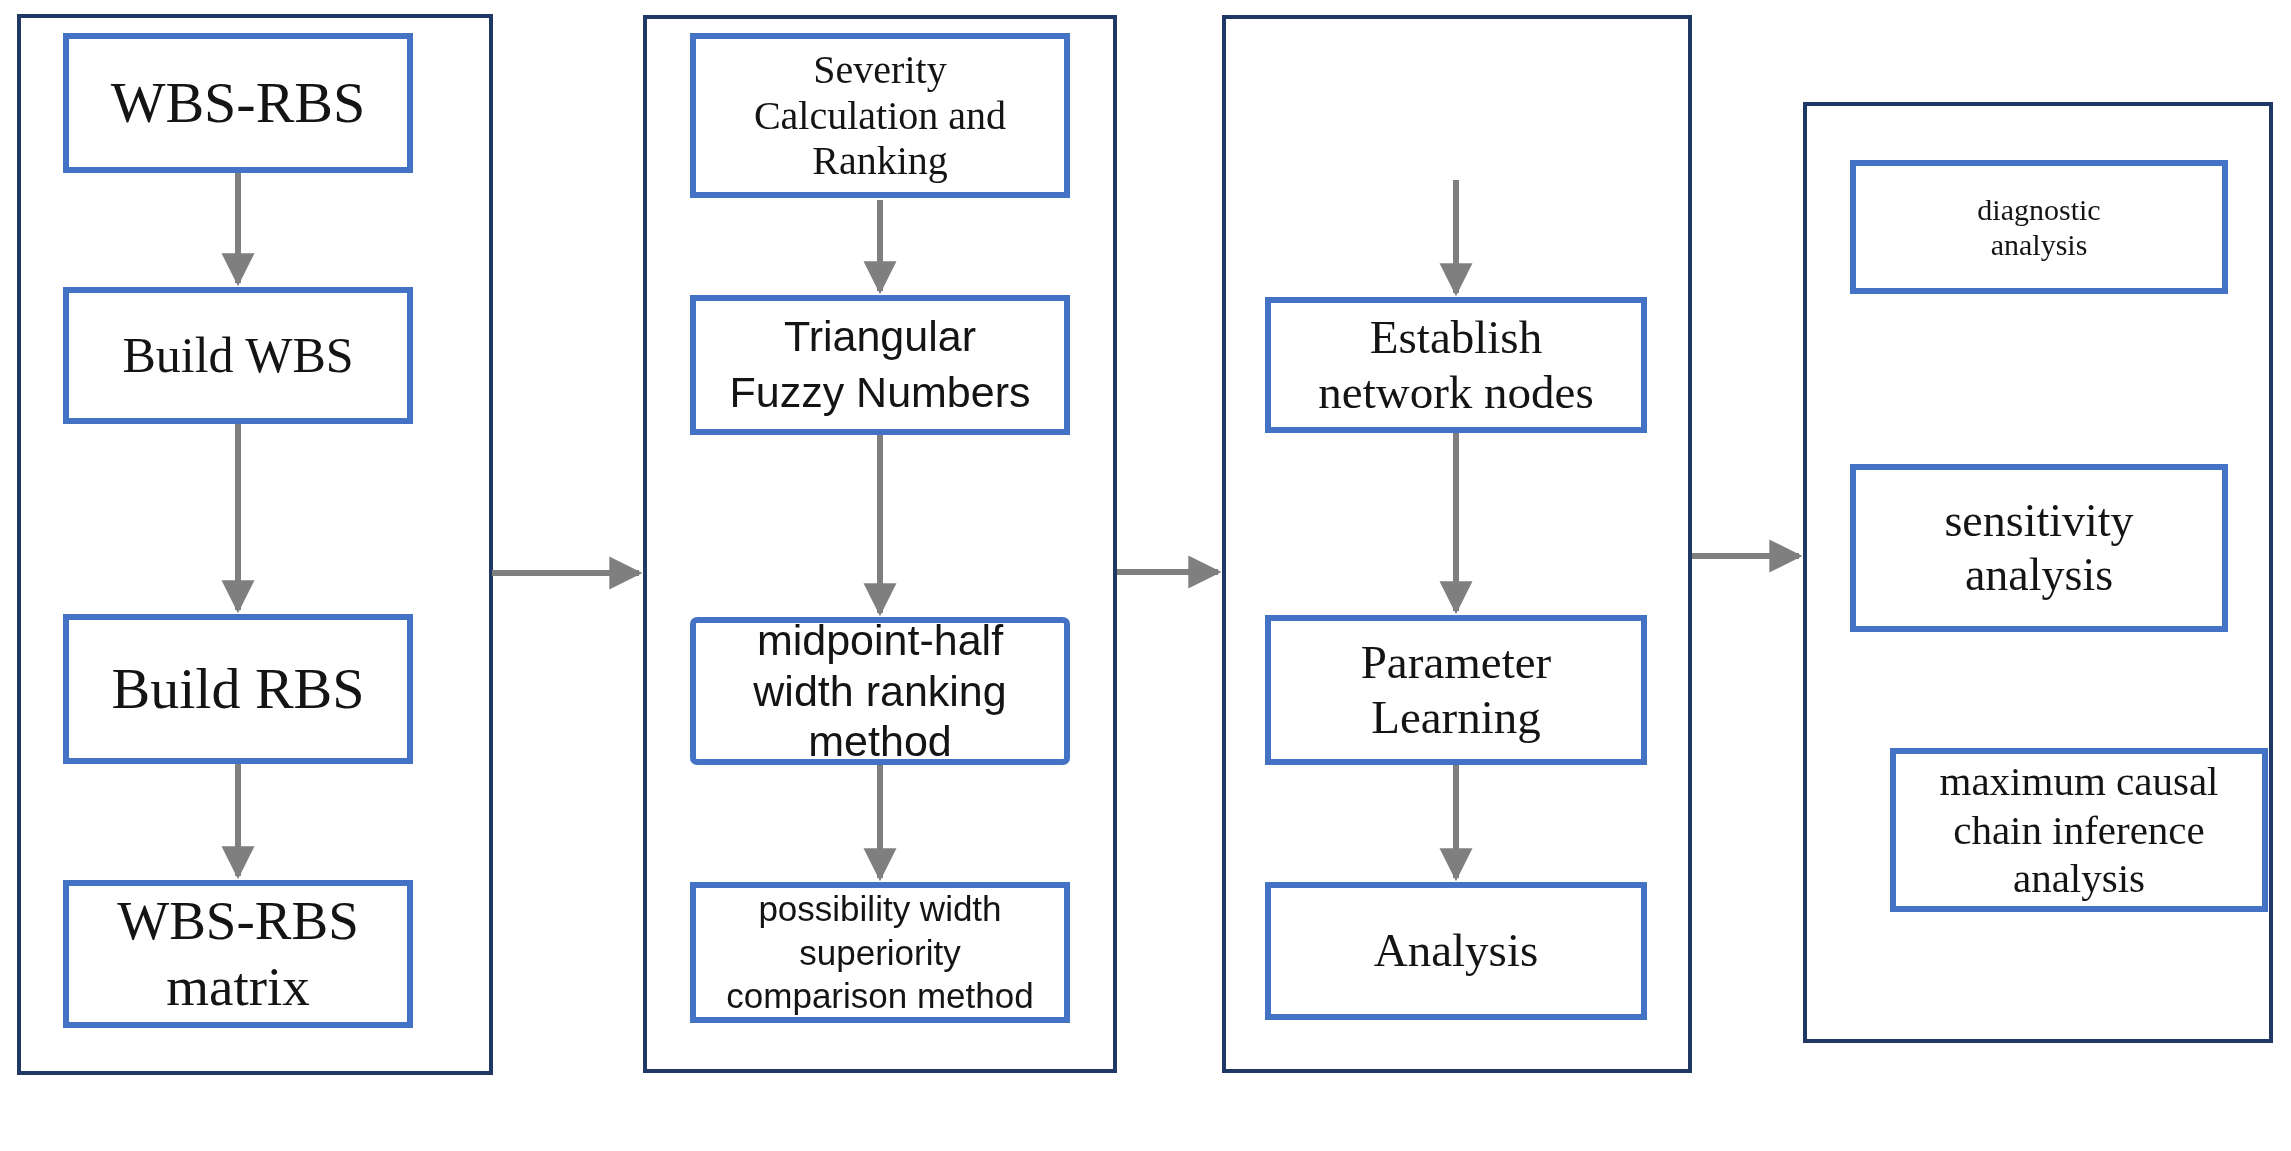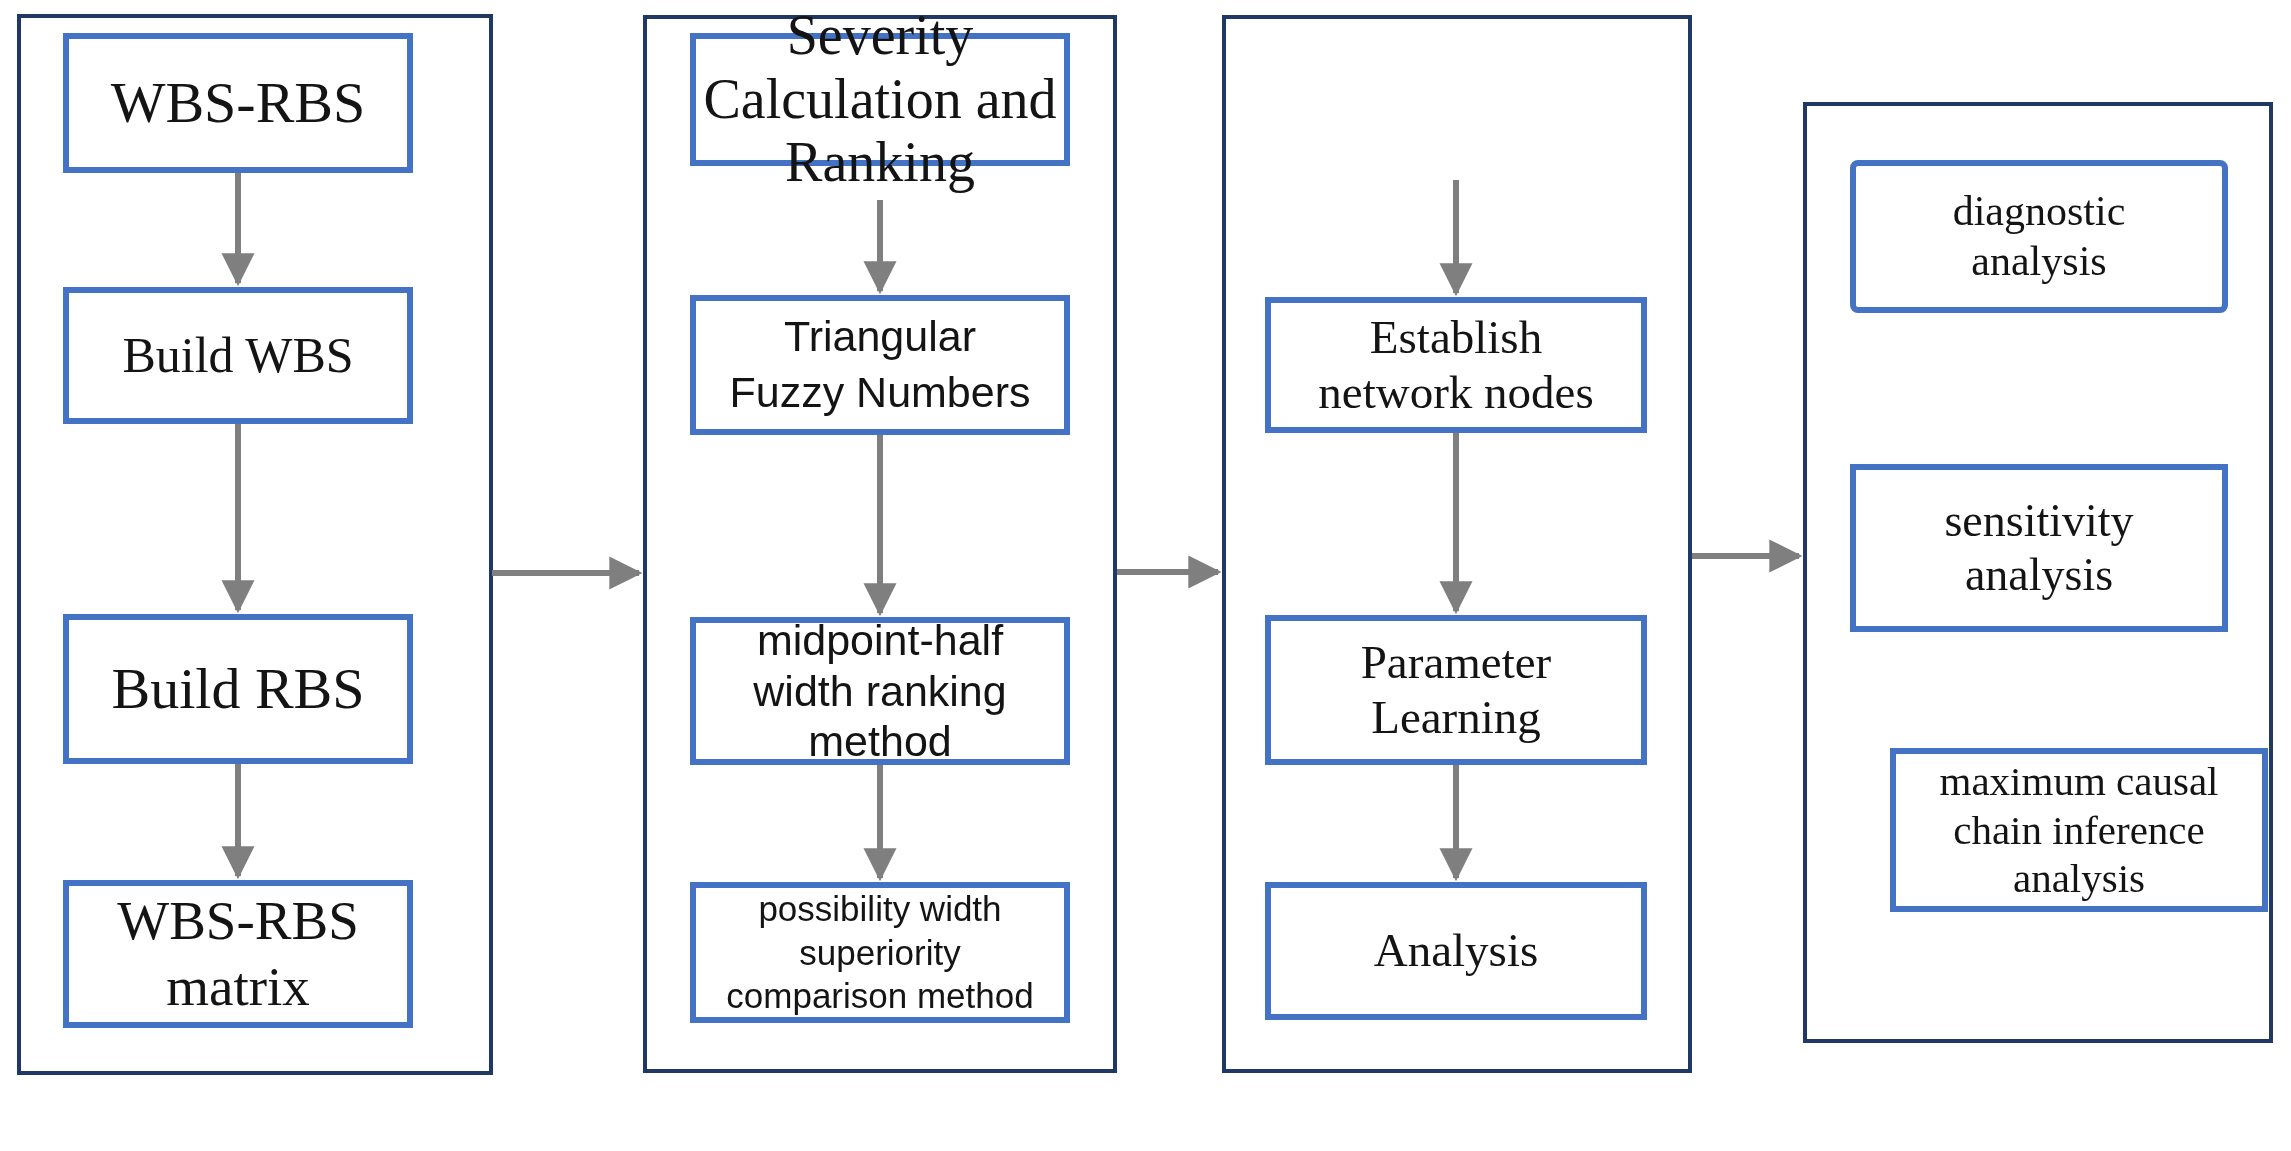--- a/index.html
+++ b/index.html
@@ -52,33 +52,33 @@
   #c3 { left: 1222px; top: 15px;  width: 470px; height: 1058px; }
   #c4 { left: 1803px; top: 102px; width: 470px; height: 941px; }
 
   
   #n11 { left: 63px; top: 33px;  width: 350px; height: 140px; font-size: 58px; }
   #n12 { left: 63px; top: 287px; width: 350px; height: 137px; font-size: 50px; }
   #n13 { left: 63px; top: 614px; width: 350px; height: 150px; font-size: 58px; text-align: right; }
   #n14 { left: 63px; top: 880px; width: 350px; height: 148px; font-size: 55px; line-height: 1.2; }
 
   
-  #n21 { left: 690px; top: 33px;  width: 380px; height: 133px; font-size: 56px; line-height: 1.14; }
+  #n21 { left: 690px; top: 33px;  width: 380px; height: 165px; font-size: 40px; line-height: 1.14; }
   #n22 { left: 690px; top: 295px; width: 380px; height: 140px; font-size: 43px; line-height: 1.3; }
-  #n23 { left: 690px; top: 617px; width: 380px; height: 148px; font-size: 43px; line-height: 1.18; }
+  #n23 { left: 690px; top: 617px; width: 380px; height: 148px; font-size: 43px; line-height: 1.18; border-radius: 7px; }
   #n24 { left: 690px; top: 882px; width: 380px; height: 141px; font-size: 35px; line-height: 1.25; }
 
   
   #n31 { left: 1265px; top: 35px;  width: 382px; height: 145px; font-size: 47px; }
   #n32 { left: 1265px; top: 297px; width: 382px; height: 136px; font-size: 47px; }
   #n33 { left: 1265px; top: 615px; width: 382px; height: 150px; font-size: 47px; }
   #n34 { left: 1265px; top: 882px; width: 382px; height: 138px; font-size: 47px; }
 
   
-  #n41 { left: 1850px; top: 160px; width: 378px; height: 153px; font-size: 42px; border-radius: 8px; }
+  #n41 { left: 1850px; top: 160px; width: 378px; height: 134px; font-size: 30px; }
   #n42 { left: 1850px; top: 464px; width: 378px; height: 168px; font-size: 46px; }
   #n43 { left: 1850px; top: 748px; width: 378px; height: 164px; font-size: 41px; margin-left: 40px; }
 </style>
 </head>
 <body>
 
 <div class="canvas">
 
   <div class="stage-container" id="c1"></div>
   <div class="stage-container" id="c2"></div>

